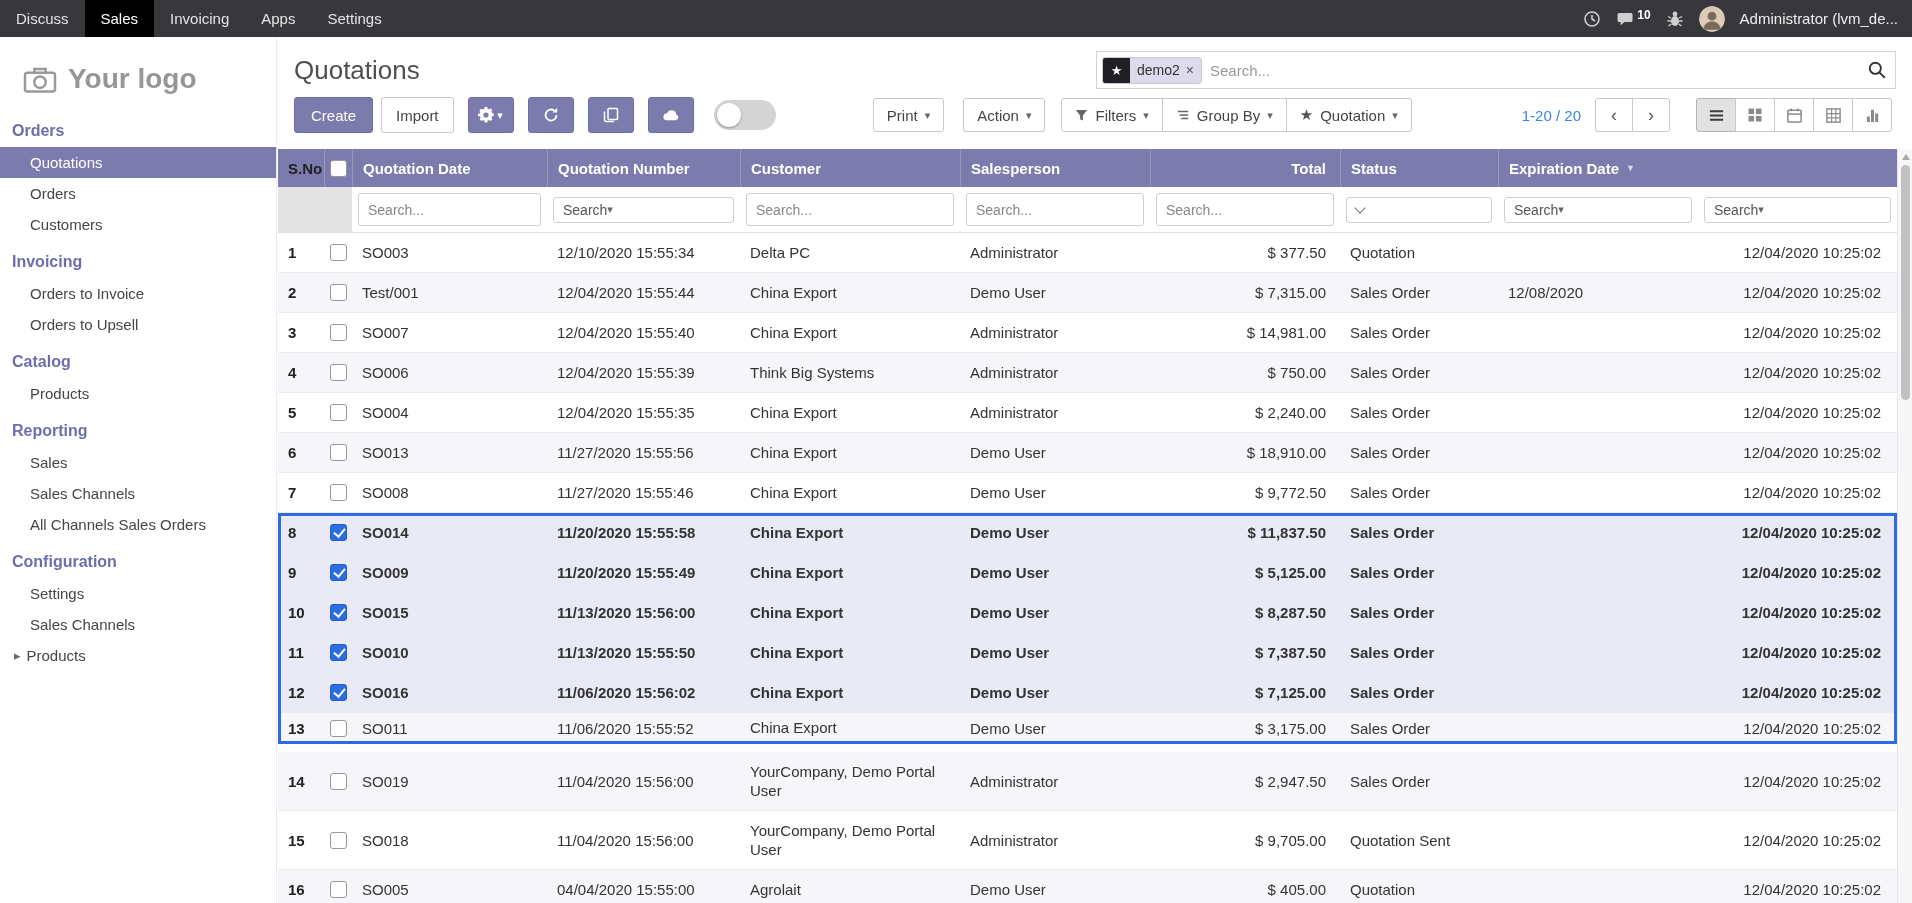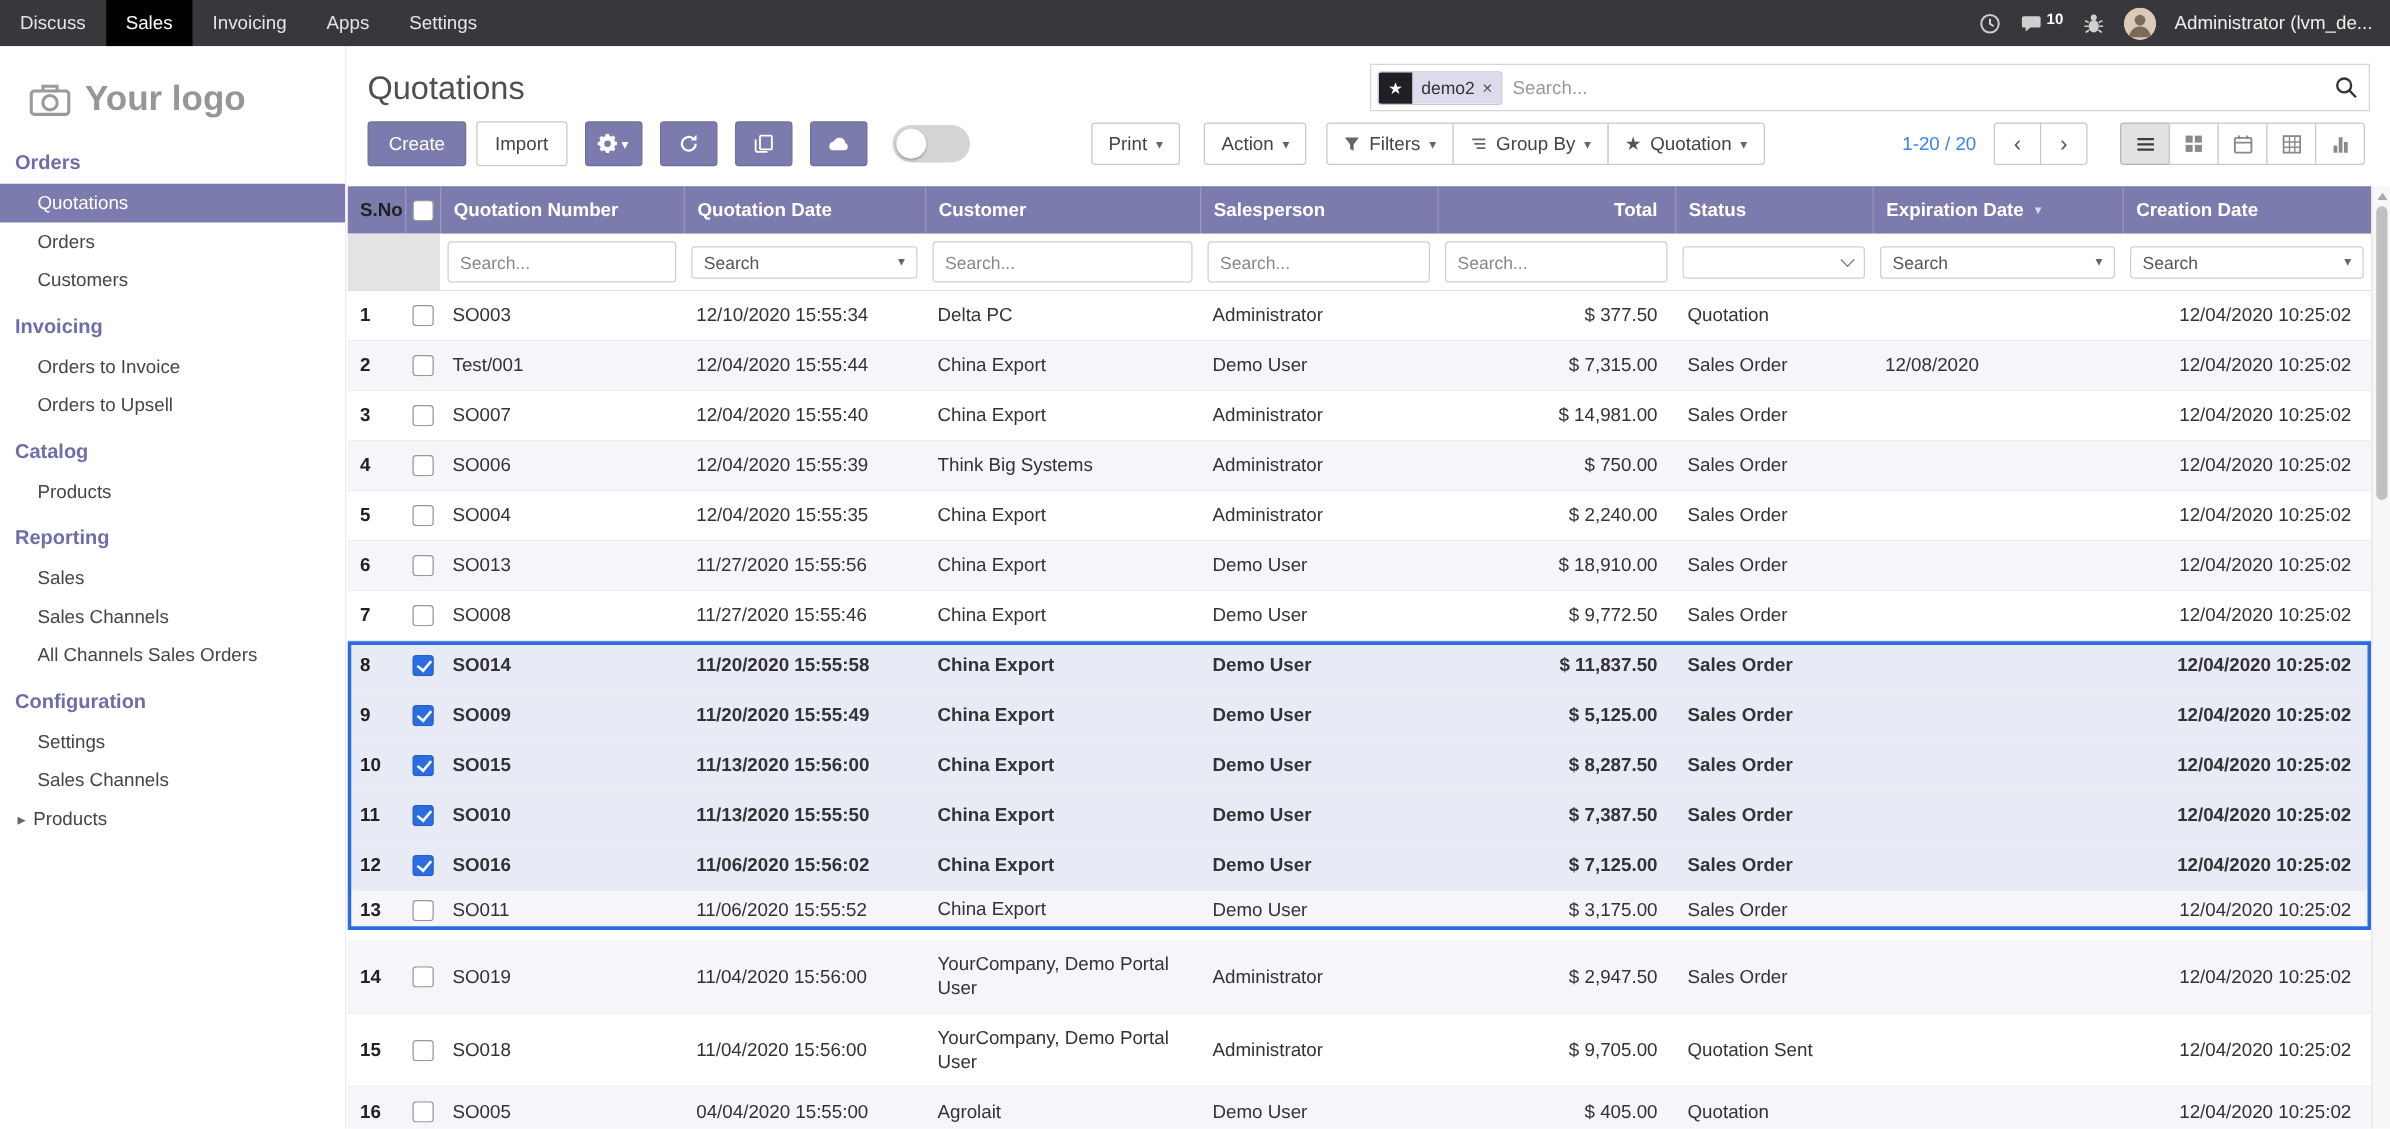--- a/index.html
+++ b/index.html
@@ -68,21 +68,21 @@
   .trow{display:grid;grid-template-columns:46px 28px 195px 193px 220px 190px 190px 158px 200px 1fr;align-items:center}
   .thead{background:#7c7bad;color:#fff;height:38px}
   .th{font-weight:bold;padding-left:10px;height:100%;display:flex;align-items:center;border-left:1px solid rgba(255,255,255,.22);overflow:hidden;white-space:nowrap}
   .th:first-child{border-left:none}
   .th.c-total{justify-content:flex-end;padding-right:14px}
   .sort-arrow{font-size:9px;color:#d9d9ec;margin-left:7px}
   .search-row{height:46px;background:#fff;border-bottom:1px solid #e0e0e0}
   .search-row .gray{background:#e3e3e3;height:100%}
   .f-input{margin:0 6px;height:33px;border:1px solid #cfcfcf;border-radius:3px;padding:0 9px;font-size:14px;color:#333;width:calc(100% - 12px);outline:none;font-family:"Liberation Sans",sans-serif;background:#fff}
   .f-input::placeholder{color:#888}
-  .sbox{margin:0 6px;height:21px;border:1px solid #cfcfcf;border-radius:3px;padding:12px 9px;font-size:14px;color:#555;background:#fff;display:flex;align-items:center;justify-content:space-between;cursor:pointer}
+  .sbox{margin:0 6px;height:21px;border:1px solid #cfcfcf;border-radius:3px;padding:12px 9px;font-size:14px;color:#555;background:#fff;display:flex;align-items:center;justify-content:flex-start;cursor:pointer}
   .sbox .dd{font-size:11px;color:#666}
   .chev{width:8px;height:8px;border-right:1.6px solid #777;border-bottom:1.6px solid #777;transform:rotate(45deg);margin-top:-4px}
   .drow{height:40px;border-bottom:1px solid #ebebf0;background:#fff;cursor:pointer}
   .td{padding-left:10px;overflow:hidden;white-space:nowrap}
   .c-sno{font-weight:bold;color:#222}
   .c-total{text-align:right;padding-right:14px}
   .c-creation{text-align:right;padding-right:16px}
   .c-customer{white-space:normal;line-height:1.3}
   .rows-top .drow:nth-child(even){background:#f6f6fa}
   .rows-bottom .drow:nth-child(odd){background:#f6f6fa}
@@ -373,31 +373,30 @@
     </div>
   </div>
 
   <div class="table">
 
     <div class="trow thead">
       <div class="th c-sno">S.No</div>
       <div class="th c-cb">
           <span class="cb"></span>
         </div>
+      <div class="th">Quotation Date</div>
       <div class="th">Quotation Number</div>
-      <div class="th">Quotation Date</div>
       <div class="th">Customer</div>
       <div class="th">Salesperson</div>
       <div class="th c-total">Total</div>
       <div class="th">Status</div>
       <div class="th">
         <span>Expiration Date</span>
         <span class="sort-arrow">▼</span>
       </div>
-      <div class="th">Creation Date</div>
     </div>
 
     <div class="trow search-row">
       <div class="gray c-sno"></div>
       <div class="gray c-cb"></div>
       <div><input class="f-input" placeholder="Search..." style=""></div>
       <div>
           <div class="sbox">
             <span>Search</span>
             <span class="dd">▾</span>

